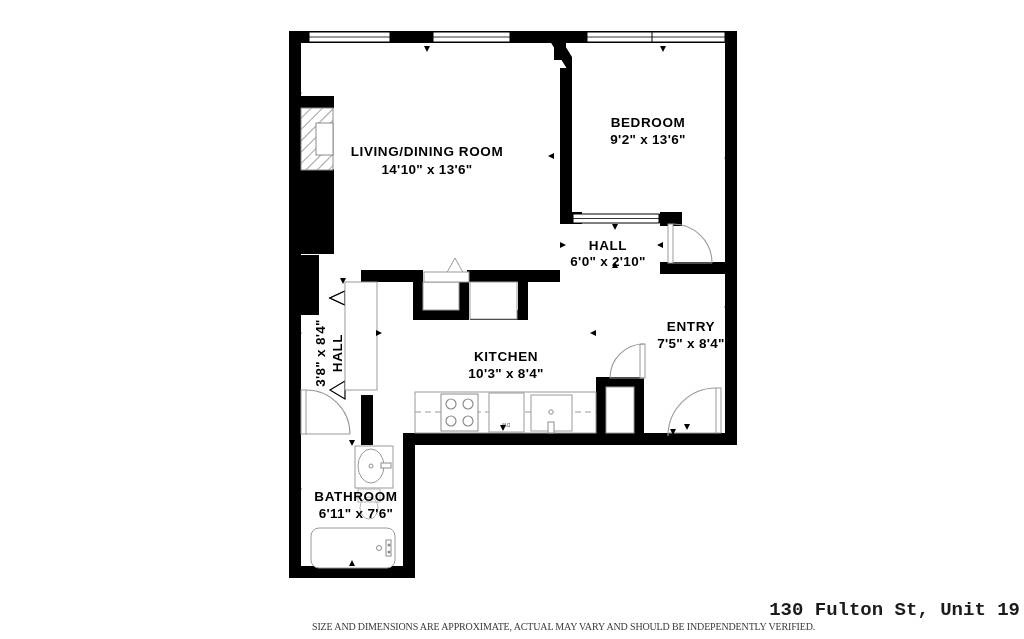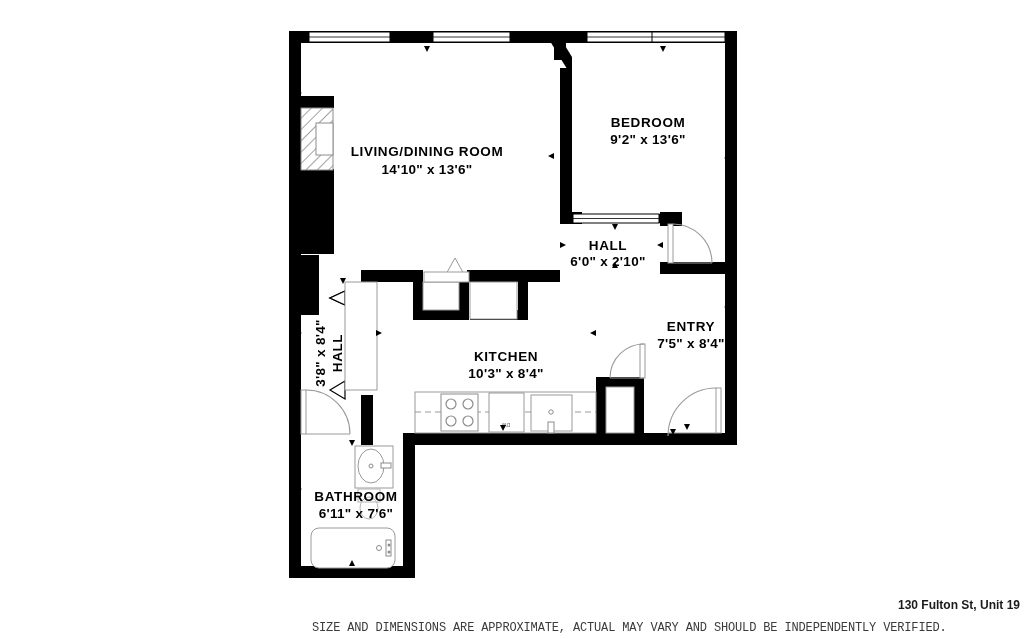--- a/index.html
+++ b/index.html
@@ -41,33 +41,33 @@
   .appliance-label {
     font-family: "Liberation Sans", sans-serif;
     font-size: 5px;
     fill: #555555;
     text-anchor: middle;
   }
   .footer-note {
     position: absolute;
     left: 312px;
     top: 621px;
-    font-family: Liberation Mono, monospace;
-    font-size: 12px;
+    font-family: Liberation Serif, serif;
+    font-size: 10px;
     letter-spacing: -0.15px;
     color: #3b3b3b;
     white-space: nowrap;
   }
   .address-block {
     position: absolute;
     right: 4px;
     top: 598px;
     text-align: center;
-    font-family: Liberation Sans, sans-serif;
-    font-size: 12px;
+    font-family: Liberation Mono, monospace;
+    font-size: 19px;
     font-weight: bold;
     line-height: 1.33;
     color: #1b1b1b;
     white-space: nowrap;
   }
   .address-line { display: block; }
 </style>
 </head>
 <body>
 

